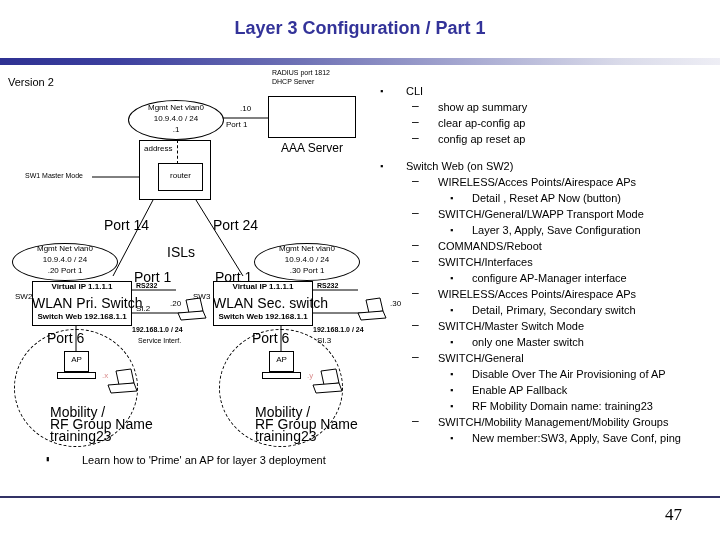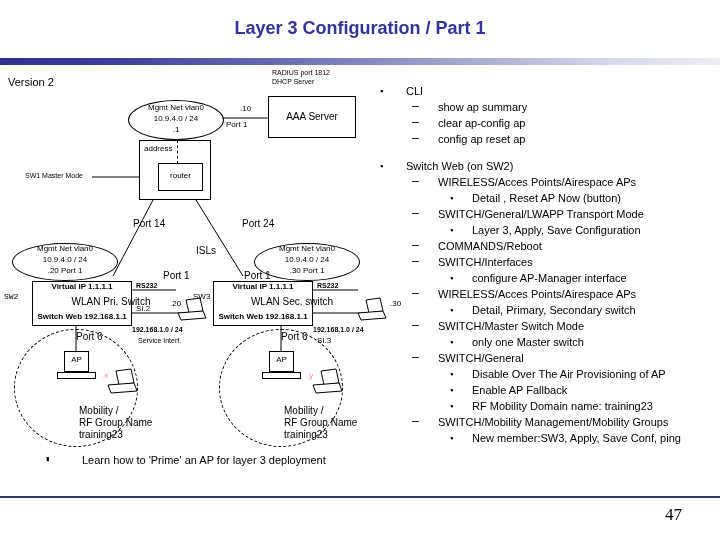--- a/index.html
+++ b/index.html
@@ -19,22 +19,22 @@
   }
   #title-rule{
     position:absolute;left:0;top:58px;width:720px;height:7px;
     background:linear-gradient(to right,#2e3192 0%,#3c3f9e 16%,#6f72b5 42%,#a9abd2 66%,#d9dae9 86%,#eeeef5 100%);
   }
 
   
   .t{position:absolute;white-space:pre;line-height:1.12;}
   .f7{font-size:7px;}
   .f8{font-size:8px;}
-  .f9{font-size:10px;margin-left:29px;}
-  .f10{font-size:10px;}
+  .f9{font-size:14px;}
+  .f10{font-size:12px;margin-top:31px;}
   .f11{font-size:11px;}
   .b{font-weight:bold;}
   .ctr{text-align:center;}
 
   
   .box{position:absolute;border:1px solid #000;box-sizing:border-box;background:#fff;}
   .ell{position:absolute;border:1px solid #000;border-radius:50%;box-sizing:border-box;background:#fff;}
   .dash-circle{position:absolute;border:1px dashed #000;border-radius:50%;box-sizing:border-box;}
   .vdash{position:absolute;width:0;border-left:1px dashed #000;}
   svg.diag{position:absolute;left:0;top:0;width:720px;height:540px;overflow:visible;pointer-events:none;}
@@ -116,21 +116,21 @@
 
     <div class="t f9" style="left:104px;top:218px;">Port 14</div>
     <div class="t f9" style="left:213px;top:218px;">Port 24</div>
     <div class="t f9" style="left:167px;top:245px;">ISLs</div>
 
     <div class="ell" style="left:12px;top:243px;width:106px;height:38px;"></div>
     <div class="t f8 ctr" style="left:12px;top:245px;width:106px;">Mgmt Net vlan0</div>
     <div class="t f8 ctr" style="left:12px;top:256px;width:106px;">10.9.4.0 / 24</div>
     <div class="t f8 ctr" style="left:12px;top:267px;width:106px;">.20 Port 1</div>
 
-    <div class="t f8" style="left:4px;top:293px;font-family:Liberation Mono, monospace;">SW2</div>
+    <div class="t f8" style="left:15px;top:293px;">SW2</div>
 
     <div class="box" style="left:32px;top:281px;width:100px;height:45px;"></div>
     <div class="t f8 b ctr" style="left:32px;top:283px;width:100px;">Virtual IP 1.1.1.1</div>
     <div class="t f9 ctr" style="left:32px;top:296px;width:100px;">WLAN Pri. Switch</div>
     <div class="t f8 b ctr" style="left:32px;top:313px;width:100px;">Switch Web 192.168.1.1</div>
 
     <div class="t f9" style="left:134px;top:270px;">Port 1</div>
     <div class="t f7 b" style="left:136px;top:282px;">RS232</div>
     <div class="t f8" style="left:136px;top:305px;">SI.2</div>
     <div class="t f8" style="left:170px;top:300px;">.20</div>

